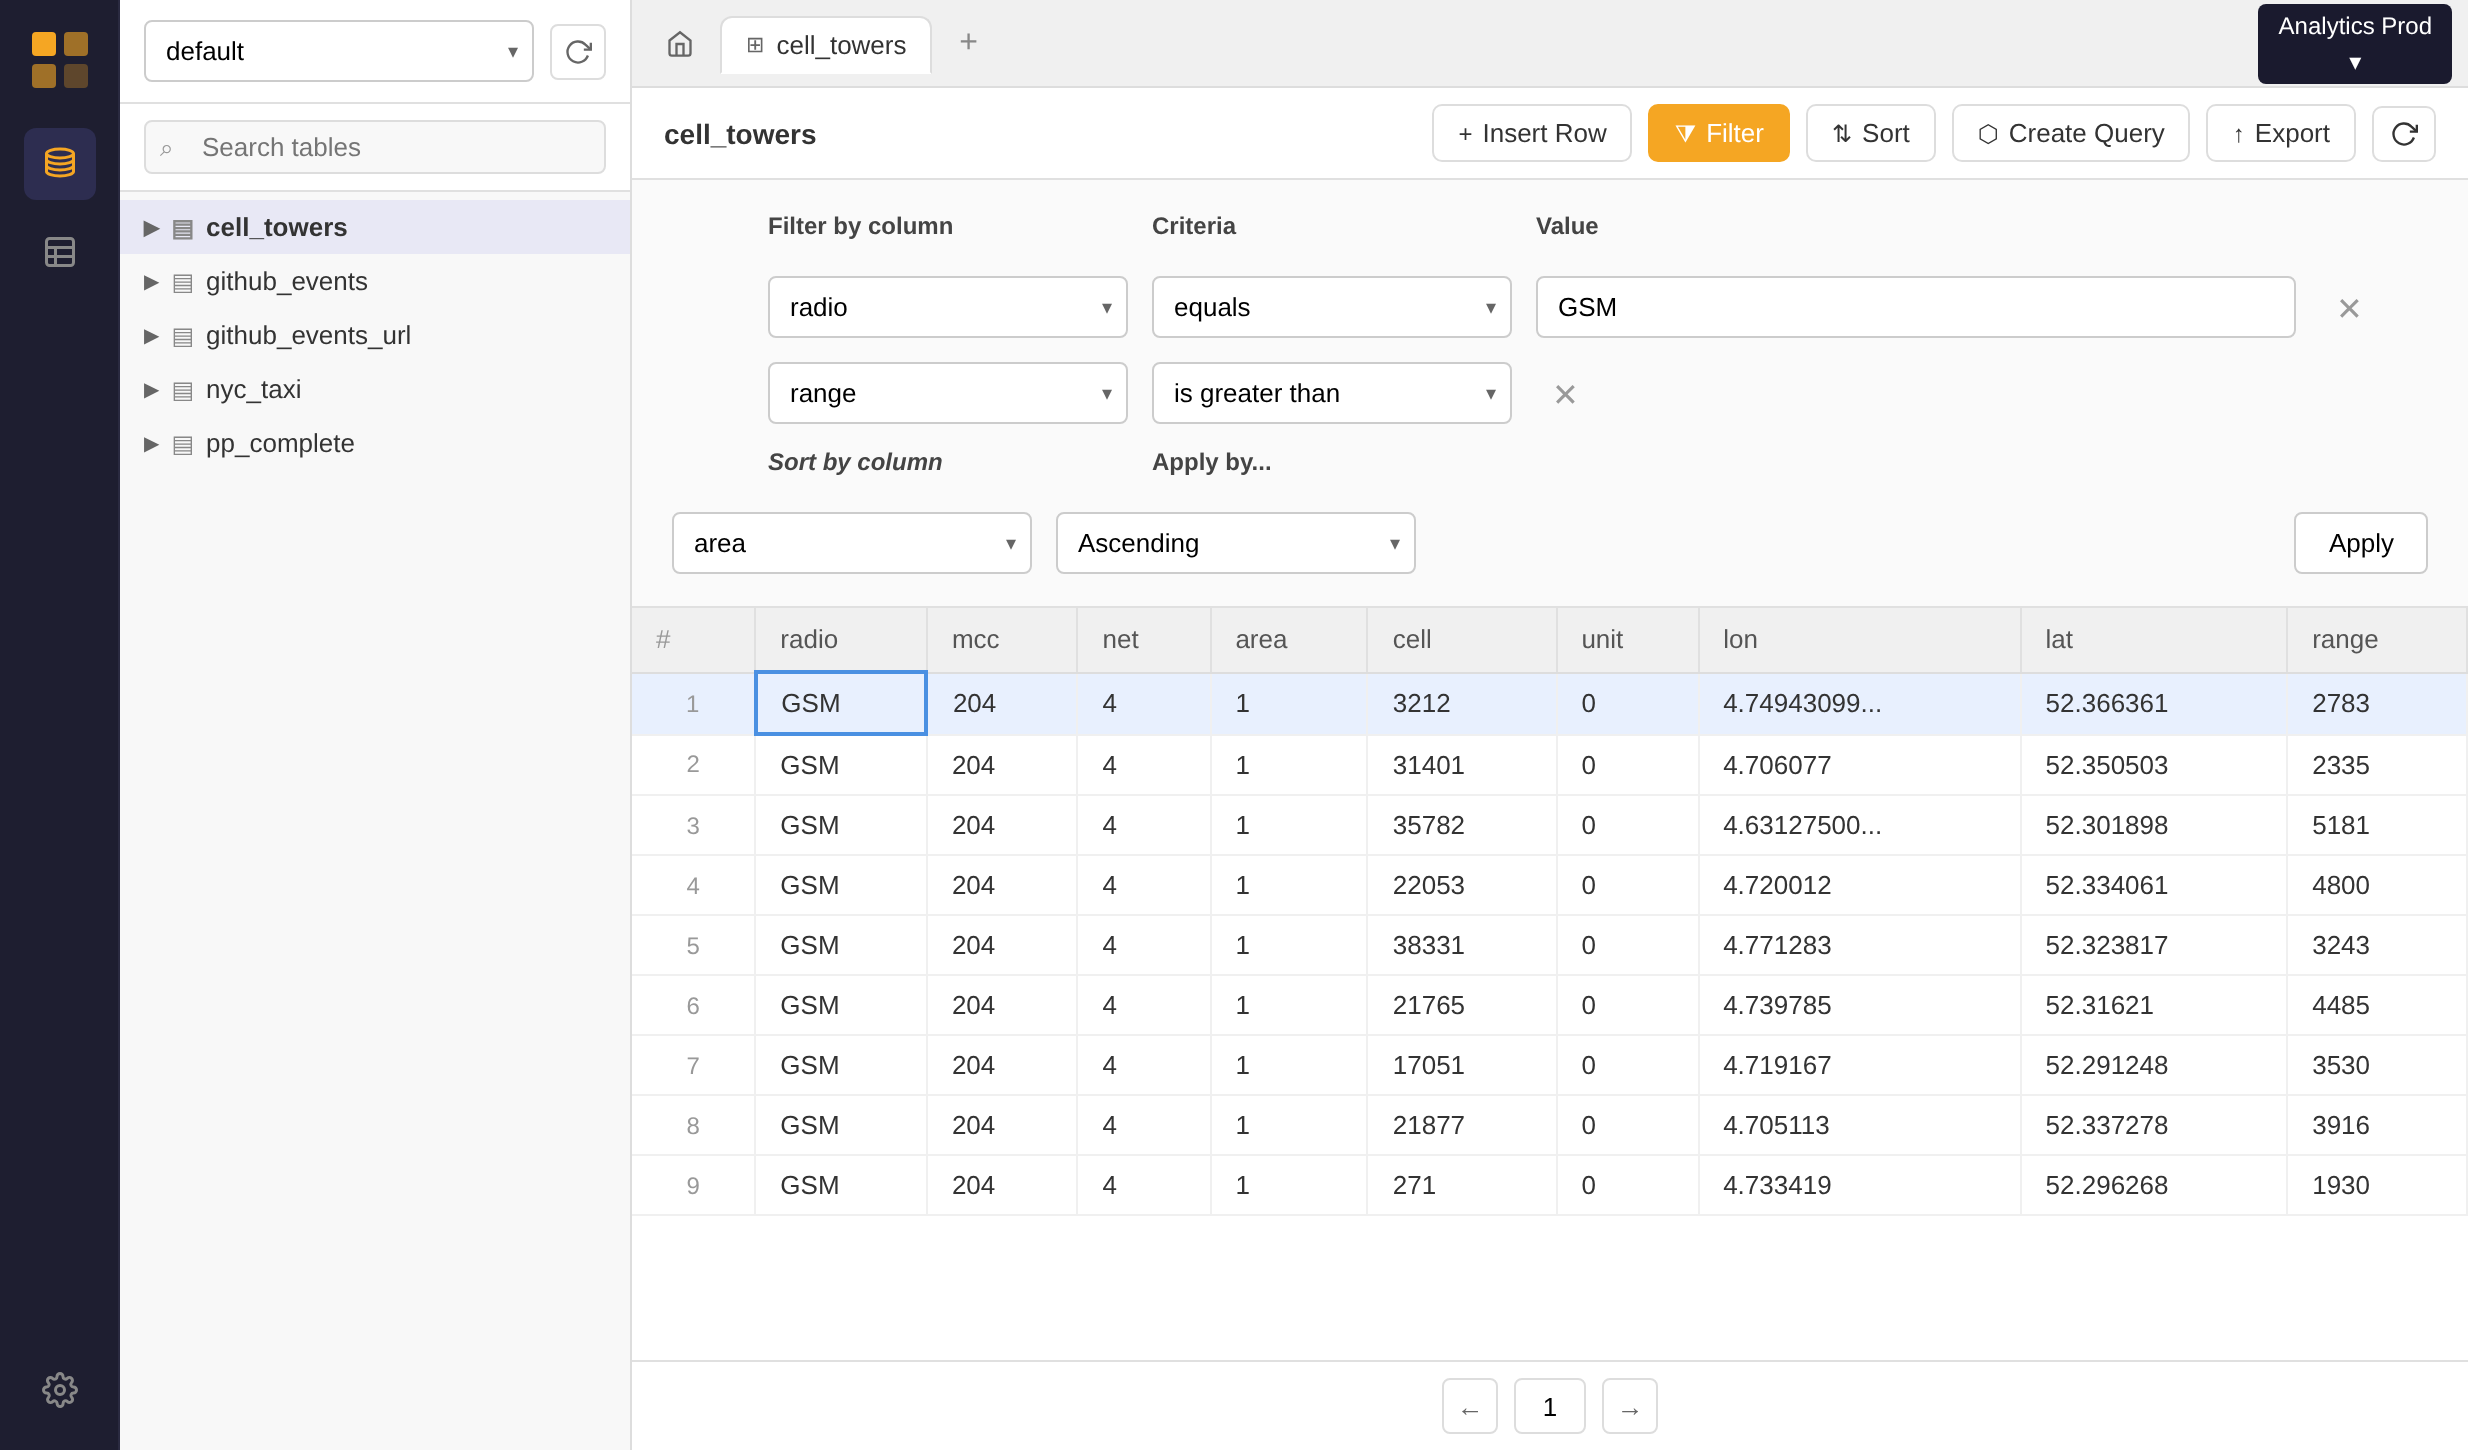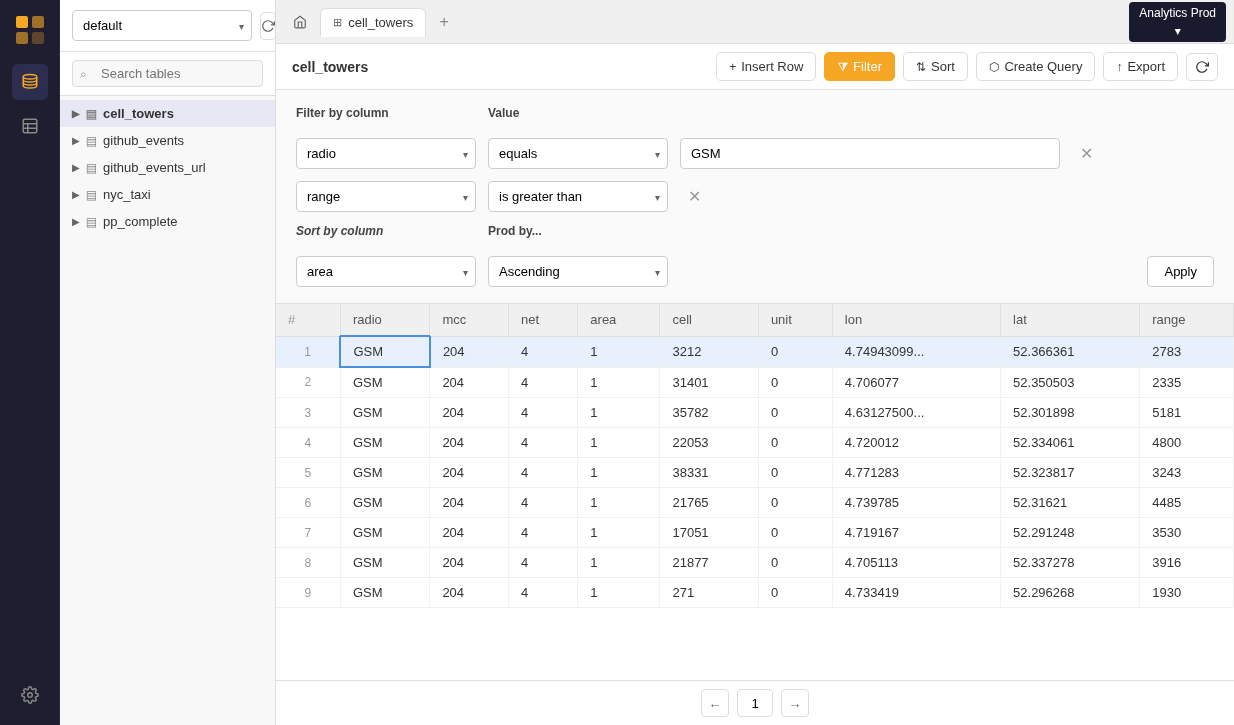--- a/index.html
+++ b/index.html
@@ -41,21 +41,21 @@
     .icon-sidebar .bottom-icons {
       margin-top: auto;
       display: flex;
       flex-direction: column;
       gap: 8px;
       padding-bottom: 12px;
     }
 
     
     .table-sidebar {
-      width: 216px;
+      width: 256px;
       background: #f8f8f8;
       border-right: 1px solid #ddd;
       display: flex;
       flex-direction: column;
     }
     .sidebar-header {
       padding: 10px 12px;
       border-bottom: 1px solid #e0e0e0;
       display: flex;
       align-items: center;
@@ -235,23 +235,24 @@
     .toolbar-btn .btn-icon { font-size: 12px; }
 
     
     .filter-panel {
       padding: 16px 20px;
       background: #fafafa;
       border-bottom: 1px solid #e0e0e0;
     }
     .filter-row {
       display: flex;
-      align-items: center;
+      align-items: flex-end;
       gap: 12px;
       margin-bottom: 12px;
+      margin-left: 48px;
     }
     .filter-label {
       font-size: 12px;
       font-weight: 600;
       color: #444;
       margin-bottom: 6px;
     }
     .select-wrapper {
       position: relative;
       display: inline-block;
@@ -525,20 +526,23 @@
         <path d="M20.49 15a9 9 0 1 1-2.12-9.36L23 10"></path>
       </svg>
     </button>
   </div>
 
   <div class="filter-panel">
     <div class="filter-row">
       <div style="min-width:180px;">
         <div class="filter-label">Filter by column</div>
       </div>
+      <div style="min-width:180px;">
+        <div class="filter-label">Criteria</div>
+      </div>
       <div style="flex:1;">
         <div class="filter-label">Value</div>
       </div>
     </div>
 
     <div class="filter-row">
       <div class="select-wrapper">
         <select>
           <option>radio</option>
           <option>mcc</option>
@@ -592,21 +596,21 @@
         <span class="select-arrow">▾</span>
       </div>
       <span class="filter-remove">✕</span>
     </div>
 
     <div class="filter-row" style="margin-top:4px;">
       <div style="min-width:180px;font-style:italic;">
         <div class="filter-label">Sort by column</div>
       </div>
       <div style="min-width:180px;">
-        <div class="filter-label">Prod by...</div>
+        <div class="filter-label">Apply by...</div>
       </div>
     </div>
     <div class="sort-row">
       <div class="select-wrapper">
         <select>
           <option selected="">area</option>
           <option>radio</option>
           <option>mcc</option>
           <option>net</option>
           <option>cell</option>

